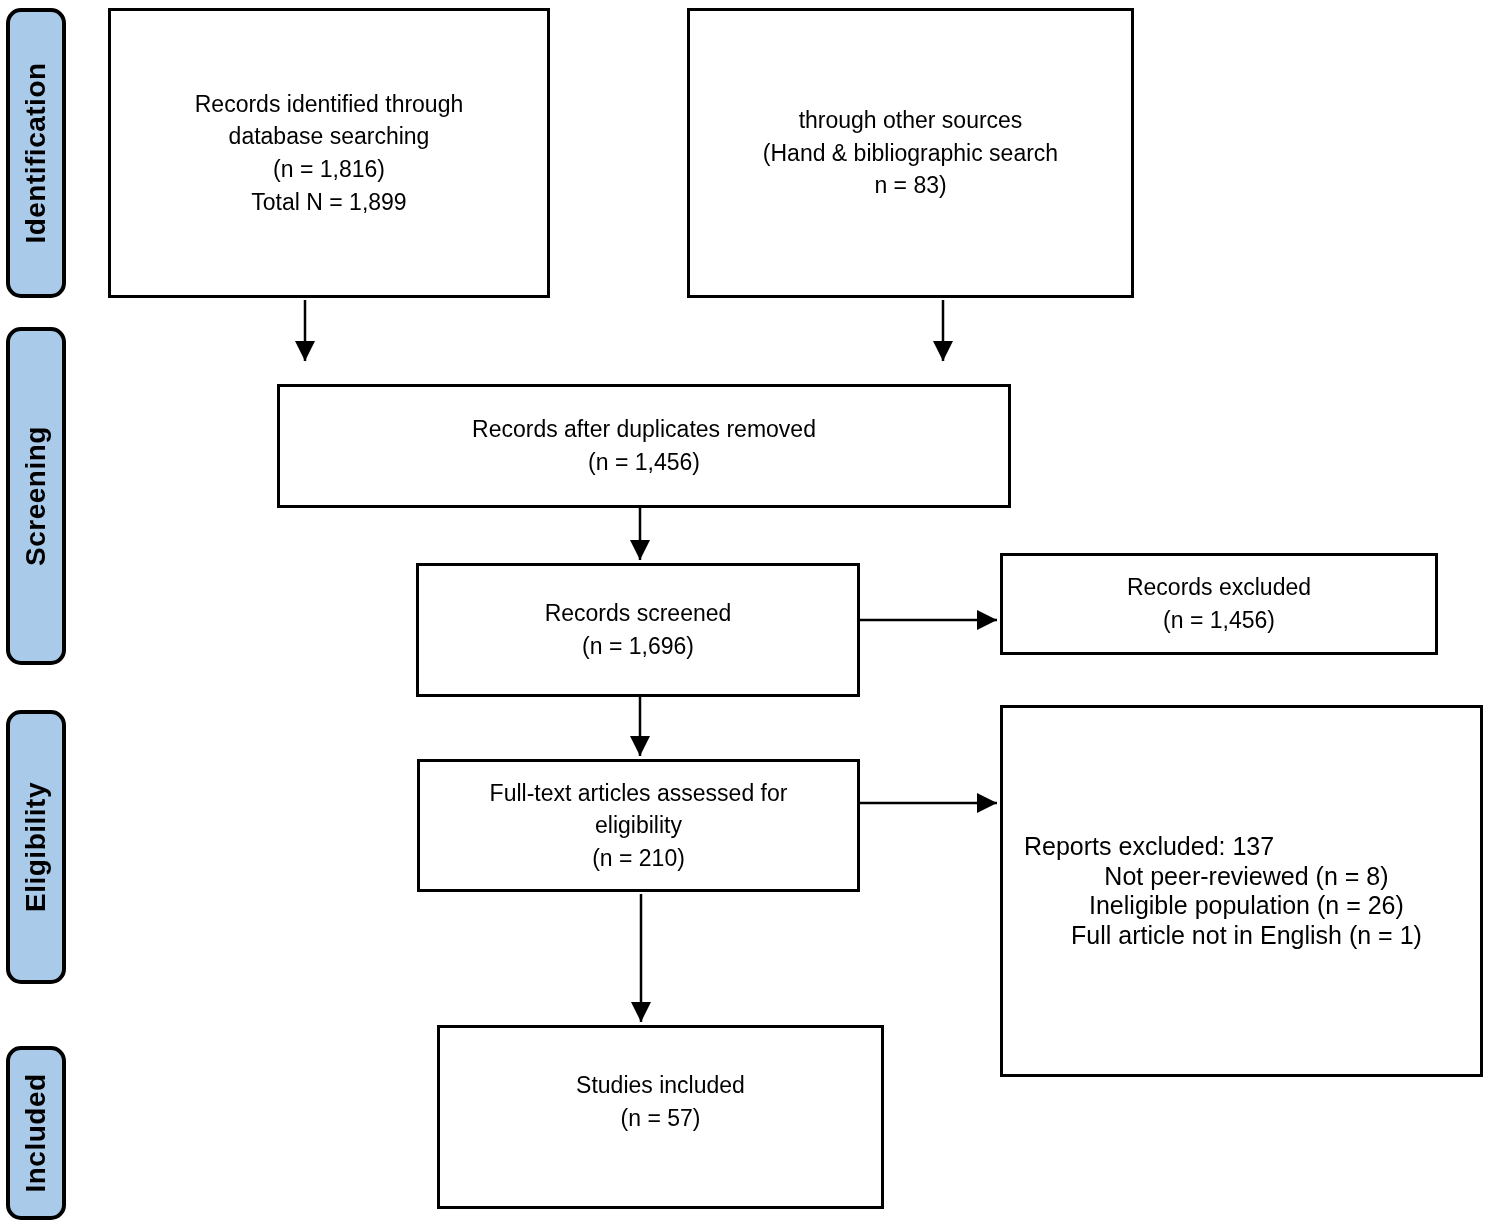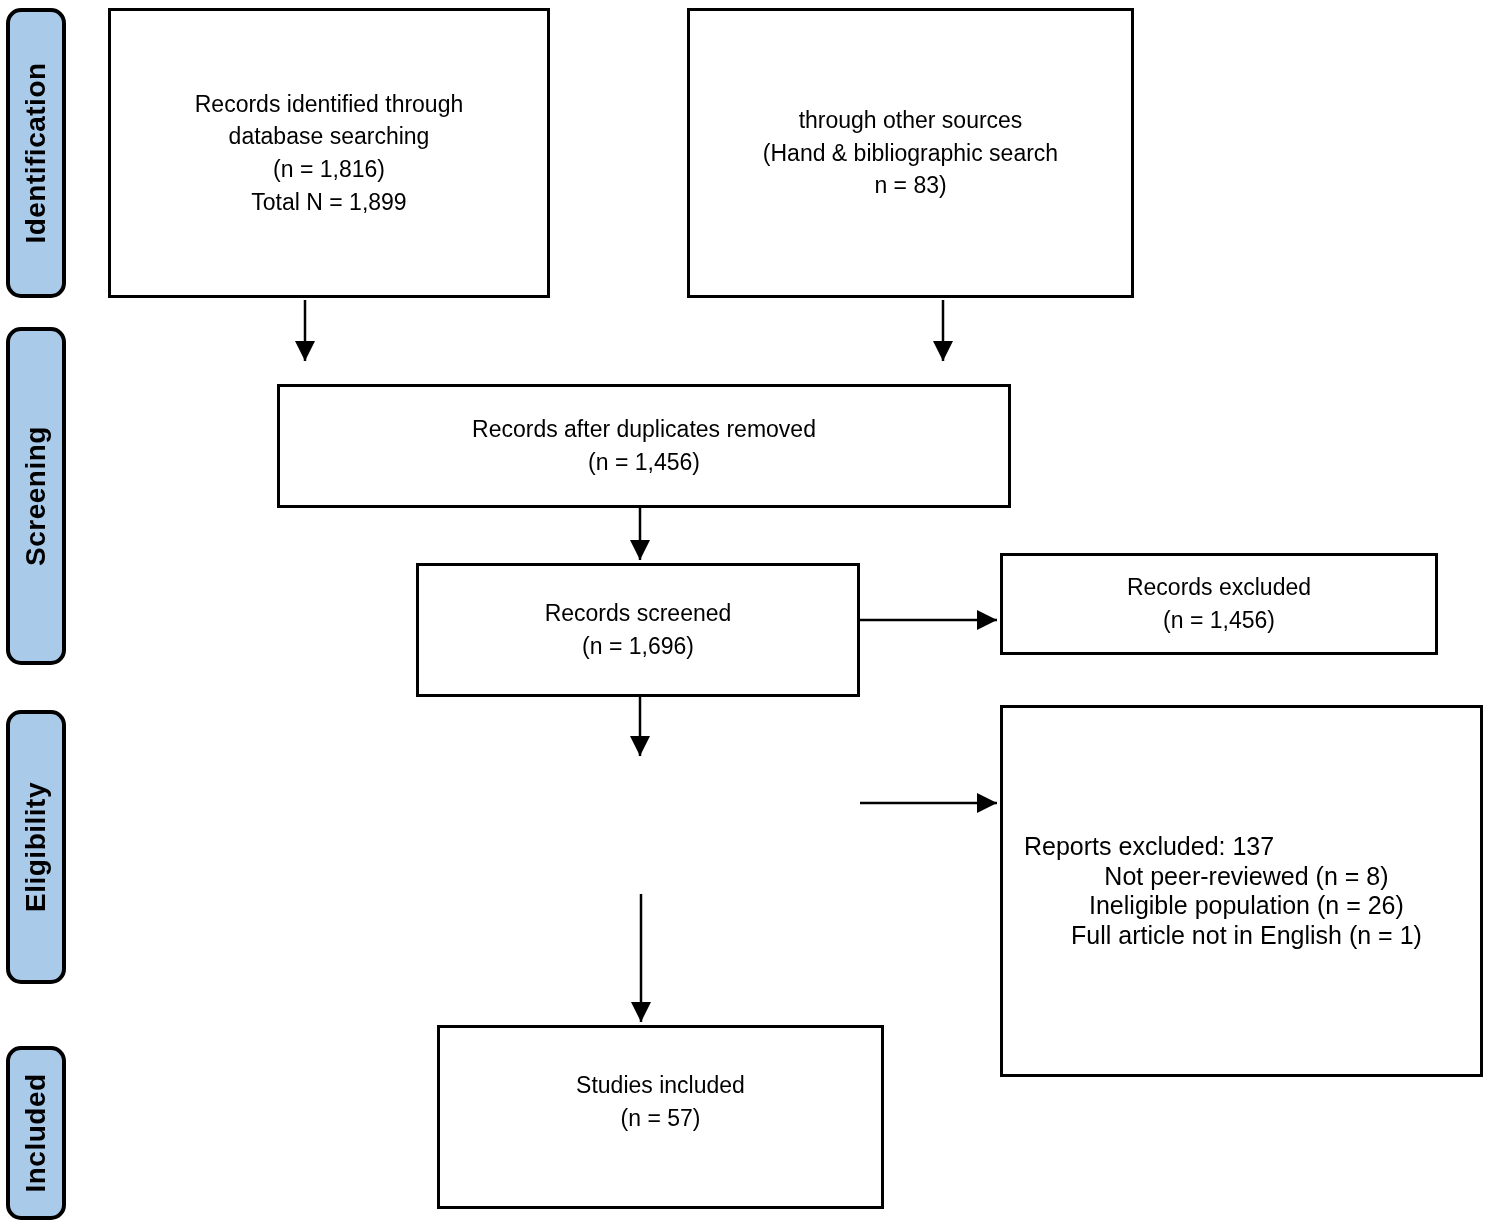--- a/index.html
+++ b/index.html
@@ -131,20 +131,25 @@
   <div class="box" style="left:416px; top:563px; width:444px; height:134px;">
     <div>Records screened</div>
     <div>(n = 1,696)</div>
   </div>
 
   <div class="box" style="left:1000px; top:553px; width:438px; height:102px;">
     <div>Records excluded</div>
     <div>(n = 1,456)</div>
   </div>
 
+  <div class="box" style="left:417px; top:759px; width:443px; height:133px;">
+    <div>Full-text articles assessed for</div>
+    <div>eligibility</div>
+    <div>(n = 210)</div>
+  </div>
 
   <div class="box box-left" style="left:1000px; top:705px; width:483px; height:372px;">
     <div>Reports excluded: 137</div>
     <div class="rep-items">
       <div>Not peer-reviewed (n = 8)</div>
       <div>Ineligible population (n = 26)</div>
       <div>Full article not in English (n = 1)</div>
     </div>
   </div>
 

